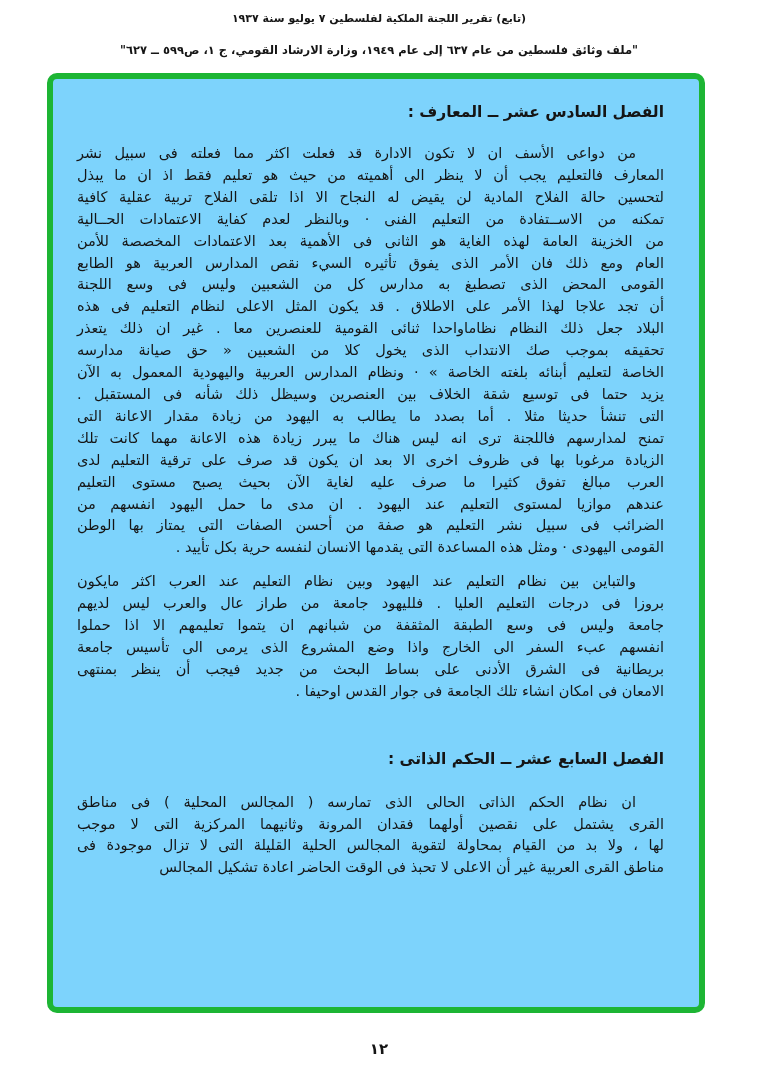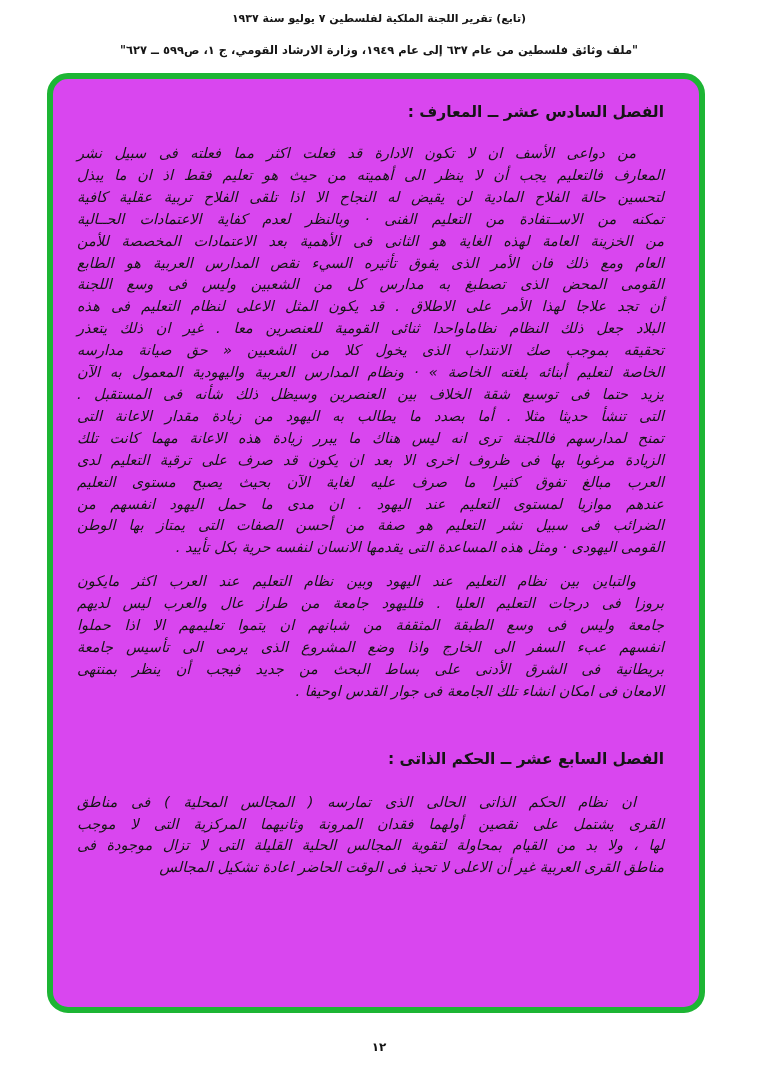--- a/index.html
+++ b/index.html
@@ -19,52 +19,52 @@
   .header-source {
     position: absolute; top: 43px; left: 0; right: 0;
     text-align: center; direction: rtl;
     font-weight: bold; font-size: 11.5px;
   }
   .doc-frame {
     position: absolute; left: 47px; top: 73px;
     width: 658px; height: 940px;
     box-sizing: border-box;
     border: 6px solid #1db534;
-    border-radius: 21px;
-    background: #d946ef;
+    border-radius: 10px;
+    background: #7dd3fc;
   }
   .doc-body {
     position: absolute; top: 0; left: 0; right: 0; bottom: 0;
     padding: 21px 35px 0 24px;
     direction: rtl;
     box-sizing: border-box;
     overflow: hidden;
   }
   .section-heading {
     font-weight: bold; font-size: 15.5px; line-height: 24px;
     text-align: right;
     margin: 0 0 19px 0;
   }
   .section-heading.subsequent {
     margin-top: 44px;
     margin-bottom: 21px;
   }
-  .para { margin: 0 0 12px 0; font-style: italic; }
+  .para { margin: 0 0 12px 0; }
   .line {
     font-size: 14.5px;
     line-height: 21.9px;
     text-align: justify;
     text-align-last: justify;
   }
   .line.first { text-indent: 28px; }
   .line.last { text-align-last: right; }
   .page-number {
     position: absolute; top: 1040px; left: 0; right: 0;
     text-align: center; direction: rtl;
-    font-weight: bold; font-size: 12px;
+    font-weight: bold; font-size: 15px;
   }
 </style>
 </head>
 <body>
 
 <div class="header-title">(تابع) تقرير اللجنة الملكية لفلسطين ٧ يوليو سنة ١٩٣٧</div>
 
 <div class="header-source">"ملف وثائق فلسطين من عام ٦٣٧ إلى عام ١٩٤٩، وزارة الارشاد القومي، ج ١، ص٥٩٩ ــ ٦٢٧"</div>
 
 <div class="doc-frame" style="border-color: rgb(29, 181, 52);">

